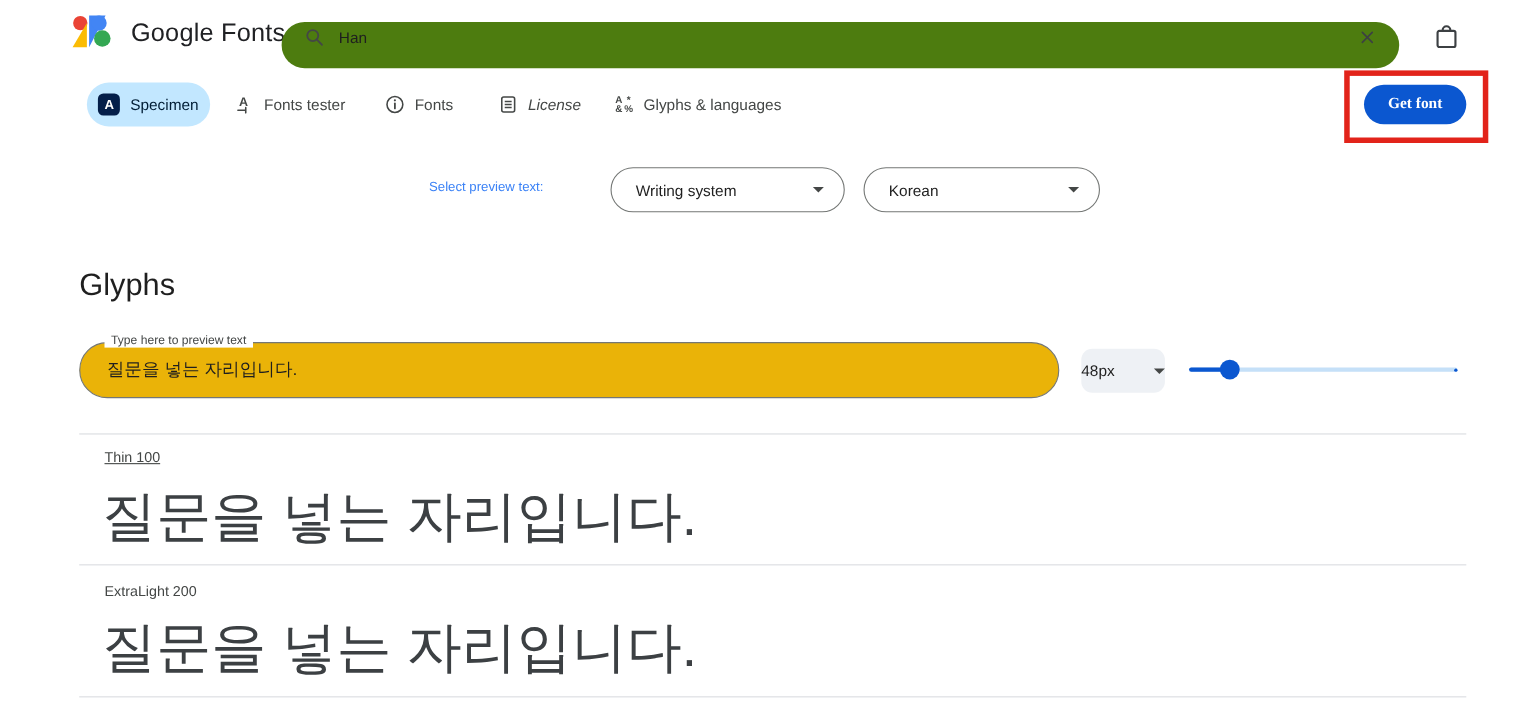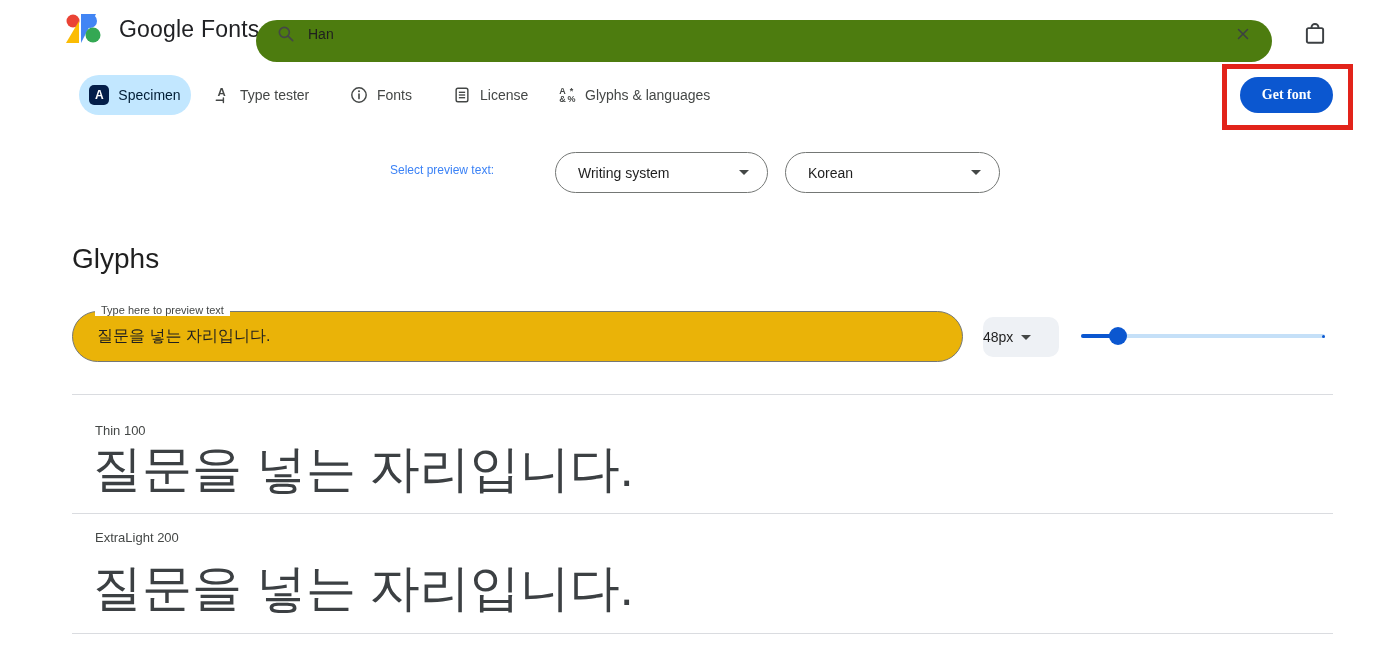--- a/index.html
+++ b/index.html
@@ -18,21 +18,21 @@
   .bag { position:absolute; left:1298px; top:16px; }
 
   
   .tabbar { position:absolute; left:0; top:75px; width:100%; height:40px; }
   .tab { position:absolute; top:0; height:40px; display:flex; align-items:center; gap:9px;
     font-size:14px; font-weight:500; color:#444746; cursor:pointer; background:none; border:none;
     font-family:"Liberation Sans", sans-serif; }
   .tab-selected { left:79px; width:112px; background:#c2e7ff; border-radius:20px; justify-content:center; color:#001d35; }
   .specimen-chip { width:20px; height:20px; background:#041e49; border-radius:5px; color:#fff;
     font-size:12px; font-weight:700; display:flex; align-items:center; justify-content:center; }
-  .tab-typetester { left:212px; } .tab-about { left:350px; } .tab-license { left:453px; } .tab-glyphs { left:558px; }
+  .tab-typetester { left:212px; } .tab-about { left:350px; } .tab-license { left:453px;font-style:italic; } .tab-glyphs { left:558px; }
   .glyph-grid { display:grid; grid-template-columns:9px 9px; line-height:8px; font-size:9px; font-weight:700; color:#444746; }
   .glyph-grid span { text-align:center; }
 
   
   .red-box { position:absolute; left:1222px; top:64px; width:131px; height:66px; border:5px solid #e2231a; }
   .get-font { position:absolute; left:1240px; top:77px; width:93px; height:36px; border-radius:20px;
     background:#0b57d0; color:#fff; font-size:14px; font-weight:600; border:none; cursor:pointer;
     font-family:Liberation Serif, serif; }
 
   
@@ -46,32 +46,32 @@
 
   
   .styles-title { position:absolute; left:72px; top:243px; font-size:28px; font-weight:400; color:#1f1f1f; }
   .preview-input { position:absolute; left:72px; top:311px; width:891px; height:51px;
     border:1px solid #747775; border-radius:26px; background:#eab308; }
   .preview-input .float-label { position:absolute; top:-8px; left:22px; background:#fff; padding:0 6px;
     font-size:11px; color:#444746; white-space:nowrap; }
   .preview-input input { width:100%; height:100%; border:none; outline:none; background:transparent;
     border-radius:26px; padding:0 24px; font-size:16px; color:#1f1f1f; font-family:"Liberation Sans", sans-serif; }
   .size-chip { position:absolute; left:983px; top:317px; width:76px; height:40px; border-radius:10px;
-    background:#eef1f5; border:none; display:flex; align-items:center; justify-content:flex-start; gap:8px;
+    background:#eef1f5; border:none; display:flex; align-items:center; justify-content:space-between; gap:8px;
     font-size:14px; color:#1f1f1f; cursor:pointer; font-family:"Liberation Sans", sans-serif; }
   .slider { position:absolute; left:1081px; top:327px; width:244px; height:18px; cursor:pointer; }
   .slider .track { position:absolute; left:0; right:0; top:7px; height:4px; border-radius:2px; background:#c5e0f8; }
   .slider .fill { position:absolute; left:0; top:7px; height:4px; border-radius:2px; background:#0b57d0; }
   .slider .thumb { position:absolute; top:0; width:18px; height:18px; border-radius:50%; background:#0b57d0; }
   .slider .end-dot { position:absolute; right:0; top:8px; width:3px; height:3px; border-radius:50%; background:#0b57d0; }
 
   .divider { position:absolute; left:72px; width:1261px; height:1px; background:#dadce0; }
   .d1 { top:394px; } .d2 { top:513px; } .d3 { top:633px; }
   .style-name { position:absolute; left:95px; font-size:13px; color:#444746; }
-  .n1 { top:423px; } .n2 { top:530px; }
+  .n1 { top:408px;text-decoration:underline; } .n2 { top:530px; }
   .style-sample { position:absolute; left:92px; font-size:50px; color:#3c4043; white-space:nowrap; }
   .s1 { top:436px; font-weight:100; } .s2 { top:555px; font-weight:200; }
 </style>
 </head>
 <body>
 
 <div class="page">
 
   <div class="logo">
     <svg width="42" height="34" viewBox="0 0 42 34">
@@ -108,21 +108,21 @@
   <div class="tabbar">
     <button class="tab tab-selected">
       <span class="specimen-chip">A</span>
       <span>Specimen</span>
     </button>
     <button class="tab tab-typetester">
       <svg width="19" height="20" viewBox="0 0 20 20">
         <text x="10" y="11" text-anchor="middle" font-size="12" font-weight="600" fill="#444746" font-family="Liberation Sans, sans-serif">A</text>
         <path d="M4.5 15.5 H12 M12 13 V18" fill="none" stroke="#444746" stroke-width="1.5" stroke-linecap="round"></path>
       </svg>
-      <span>Type tester</span>
+      <span>Fonts tester</span>
     </button>
     <button class="tab tab-about">
       <svg width="18" height="18" viewBox="0 0 20 20">
         <circle cx="10" cy="10" r="8" fill="none" stroke="#444746" stroke-width="1.6"></circle>
         <line x1="10" y1="9" x2="10" y2="14" stroke="#444746" stroke-width="1.8" stroke-linecap="round"></line>
         <circle cx="10" cy="5.8" r="1.1" fill="#444746"></circle>
       </svg>
       <span>Fonts</span>
     </button>
     <button class="tab tab-license">

